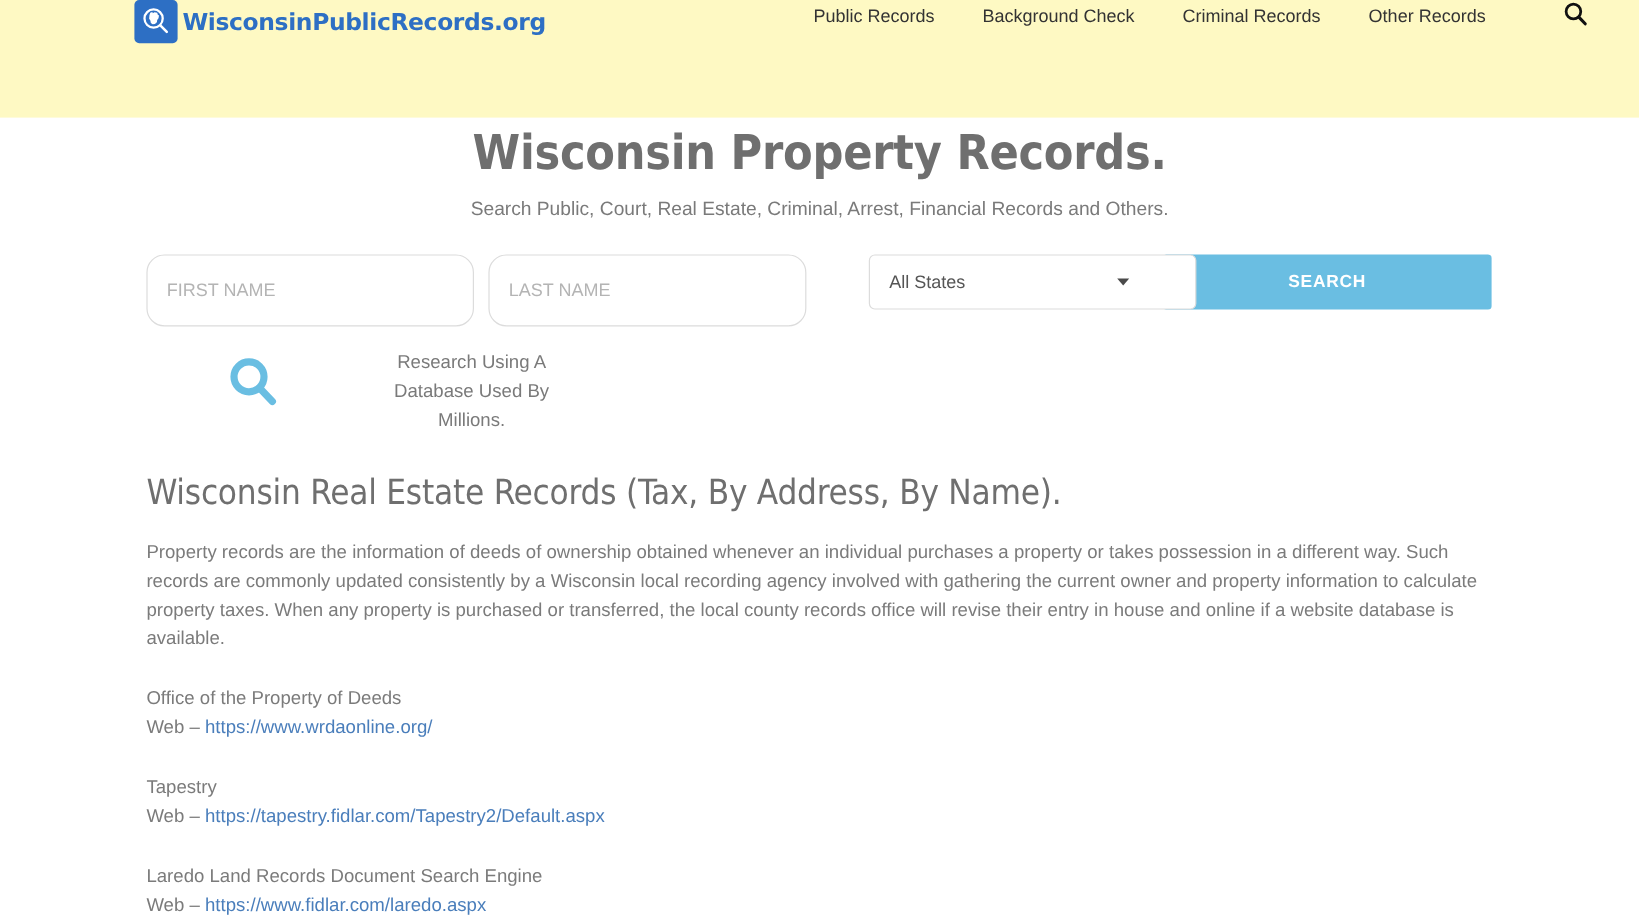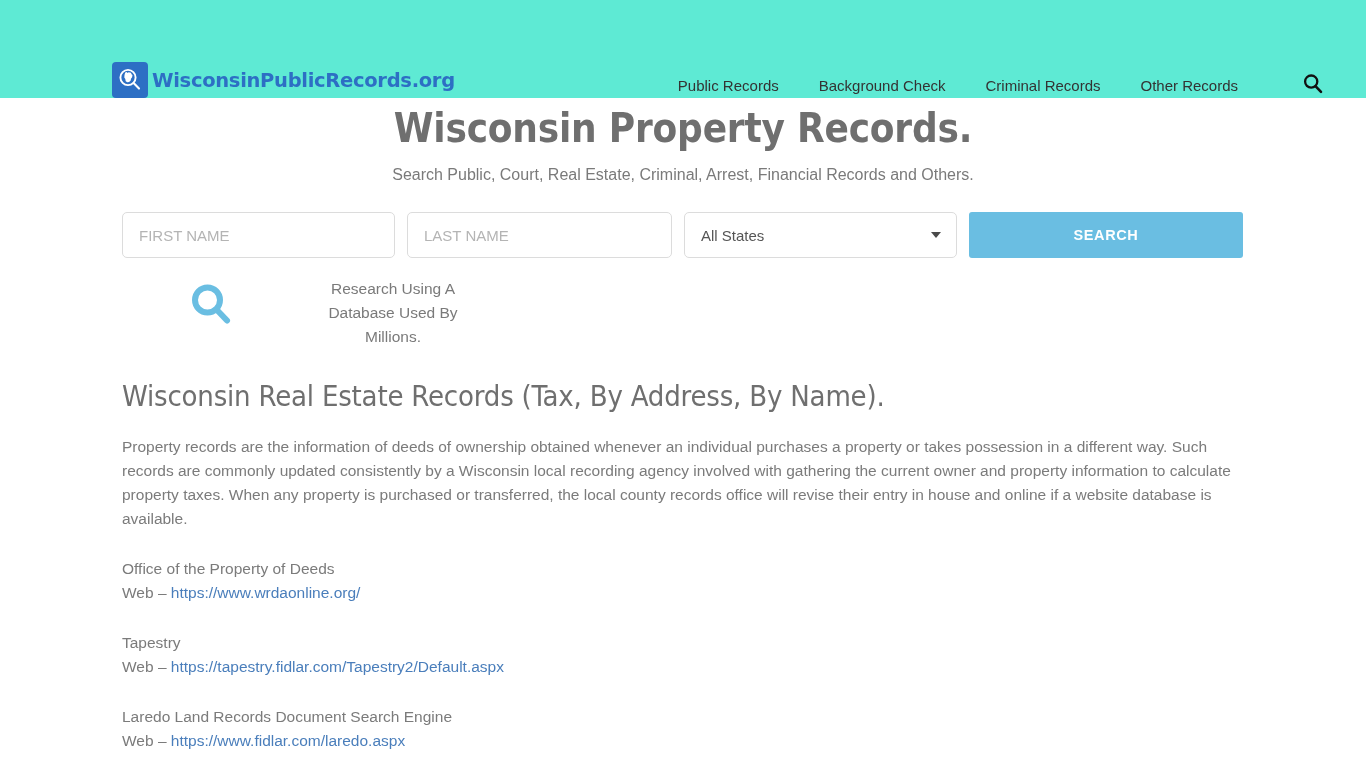--- a/index.html
+++ b/index.html
@@ -16,22 +16,22 @@
     font-family: "Liberation Sans", "DejaVu Sans", sans-serif;
     color: #777777;
     -webkit-font-smoothing: antialiased;
   }
 
   
   .site-header {
     width: 1366px;
     height: 98px;
     display: flex;
-    align-items: flex-end;
-    background: #5eead4;
+    align-items: flex-start;
+    background: #fef9c3;
   }
   .brand {
     display: flex;
     align-items: center;
     margin-left: 112px;
     text-decoration: none;
     gap: 4px;
   }
   .brand-mark {
     width: 36px;
@@ -104,23 +104,23 @@
 
   
   .search-bar {
     width: 1122px;
     margin: 28px auto 0 auto;
     display: flex;
     gap: 12px;
     align-items: stretch;
   }
   .field {
-    height: 46px;
+    height: 60px;
     border: 1px solid #dcdcdc;
-    border-radius: 5px;
+    border-radius: 15px;
     background: #ffffff;
     font-size: 15px;
     color: #555555;
     padding: 0 16px;
     outline: none;
     font-family: "Liberation Sans", sans-serif;
   }
   .field::placeholder { color: #b4b4b4; }
   .field-first { width: 273px; }
   .field-last  { width: 265px; }
@@ -136,20 +136,21 @@
     border: 1px solid #dcdcdc;
     border-radius: 5px;
     background: #ffffff;
     display: flex;
     align-items: center;
     padding: 0 16px;
     font-size: 15px;
     color: #555555;
     cursor: pointer;
     font-family: "Liberation Sans", sans-serif;
+    margin-left: 40px;
   }
   .select-caret {
     position: absolute;
     right: 16px;
     top: 50%;
     transform: translateY(-50%);
     width: 0; height: 0;
     border-left: 5px solid transparent;
     border-right: 5px solid transparent;
     border-top: 6px solid #4a4a4a;

